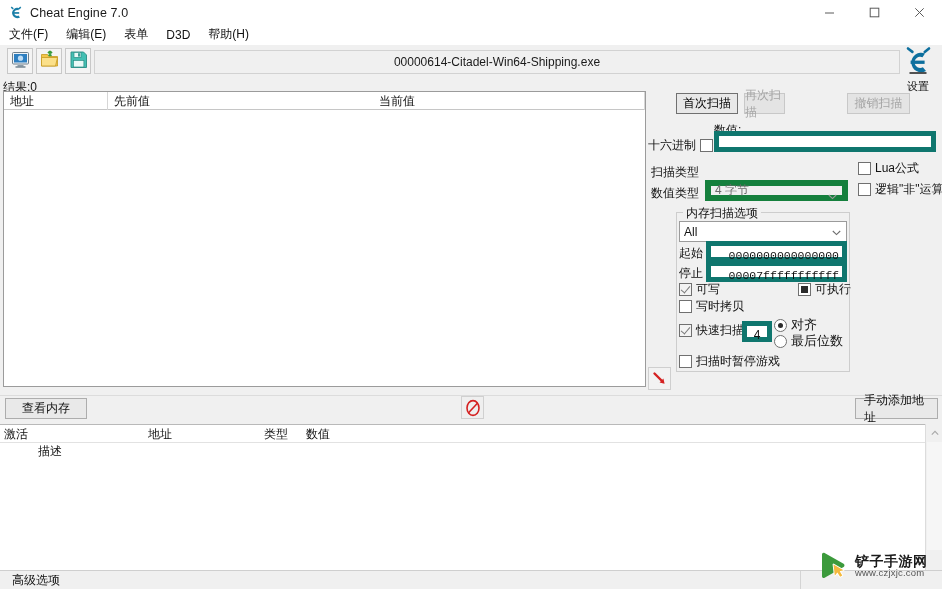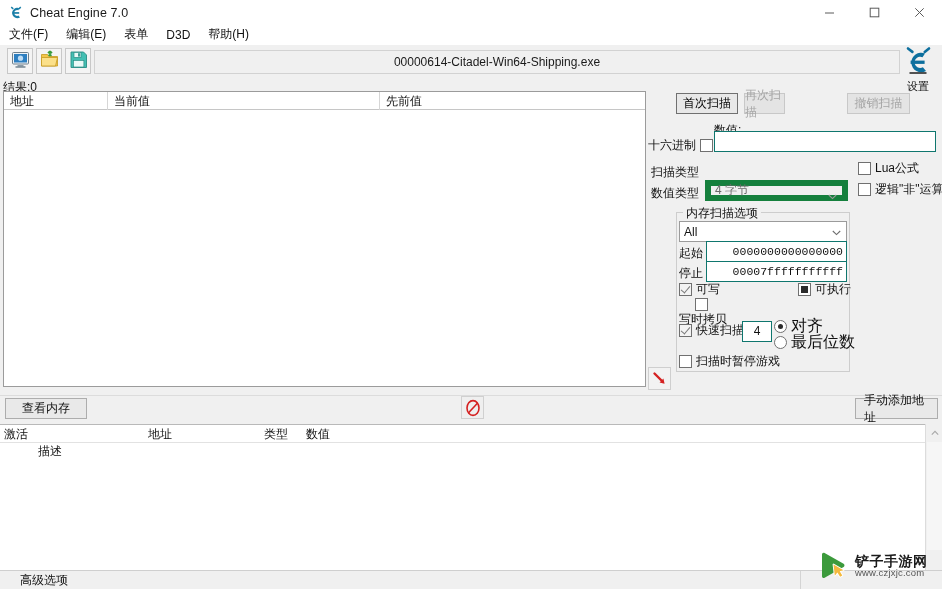--- a/index.html
+++ b/index.html
@@ -120,21 +120,21 @@
     background: #e6e6e6;
     font-size: 12px; color: #111;
     display: flex; align-items: center; justify-content: center;
   }
   .scanbtn.primary { background: #e8e8e8; border: 1px solid #707070; color: #000; }
   .scanbtn.disabled { color: #a5a5a5; background: #e4e4e4; border: 1px solid #c8c8c8; }
 
   .lbl { position: absolute; font-size: 12px; color: #111; white-space: nowrap; }
   .tinput {
     position: absolute; background: #fff;
-    border: 1px solid #0f766e;
+    border: 5px solid #0f766e;
     font-size: 12px; color: #111;
     padding: 0 3px; height: 21px; line-height: 19px;
   }
   .tinput.ro { background: #fff; text-align: right; font-family: "Liberation Mono", "DejaVu Sans Mono", monospace; font-size: 11.5px; }
 
   .combo {
     position: absolute; height: 21px;
     background: #fff; border: 1px solid #9b9b9b;
     font-size: 12px; color: #111;
     display: flex; align-items: center;
@@ -161,21 +161,21 @@
     border: solid #7a7a7a; border-width: 0 1.6px 1.6px 0;
     transform: rotate(40deg);
   }
   .cb .box.grey { background: #f3f3f3; }
   .cb .box.filled::after {
     content: ""; position: absolute; left: 2px; top: 2px;
     width: 7px; height: 7px; background: #2b2b2b;
   }
   .rb {
     position: absolute; display: flex; align-items: center;
-    font-size: 16px; color: #111; white-space: nowrap;
+    font-size: 13px; color: #111; white-space: nowrap;
   }
   .rb .circ {
     width: 13px; height: 13px; border-radius: 50%;
     background: #fff; border: 1px solid #707070;
     margin-right: 4px; flex: none; position: relative;
   }
   .rb .circ.on::after {
     content: ""; position: absolute; left: 3px; top: 3px;
     width: 5px; height: 5px; border-radius: 50%; background: #2b2b2b;
   }
@@ -240,21 +240,21 @@
     position: absolute; left: 1px; top: 18px; width: 15px; height: 108px;
     background: #f6f6f6;
   }
 
   
   .statusbar {
     position: absolute; left: 0; bottom: 0; width: 942px; height: 19px;
     background: #f0f0f0; border-top: 1px solid #cfcfcf;
     display: flex; align-items: center;
   }
-  .status-text { font-size: 12px; color: #111; padding-left: 20px; }
+  .status-text { font-size: 12px; color: #111; padding-left: 12px; }
   .status-div {
     position: absolute; left: 800px; top: 0; bottom: 0; width: 1px;
     background: #d4d4d4;
   }
 
   
   .watermark {
     position: absolute; left: 818px; top: 546px;
     width: 120px; height: 40px;
     display: flex; align-items: center; pointer-events: none;
@@ -354,22 +354,22 @@
       </svg>
     </span>
     <div class="settings-label">设置</div>
   </div>
 
   <div class="results-label">结果:0</div>
 
   <div class="results-panel">
     <div class="rl-head">
       <div class="rl-col" style="width:104px">地址</div>
+      <div class="rl-col" style="width:265px;border-right:none">先前值</div>
       <div class="rl-col" style="width:272px">当前值</div>
-      <div class="rl-col" style="width:265px;border-right:none">先前值</div>
     </div>
     <div class="rl-body"></div>
   </div>
 
   <div class="red-arrow">
     <svg width="17" height="17" viewBox="0 0 17 17">
       <path d="M3.5 3.5L11.5 11.5" stroke="#d42121" stroke-width="2.4" stroke-linecap="round"></path>
       <path d="M13.6 13.8L8.6 12.4l3.8-3.8z" fill="#d42121"></path>
     </svg>
   </div>
@@ -434,21 +434,21 @@
   <div class="tinput ro" style="left:706px; top:261px; width:141px;">00007fffffffffff</div>
 
   <div class="cb" style="left:679px; top:281px;">
     <span class="box grey checked"></span>
     <span>可写</span>
   </div>
   <div class="cb" style="left:798px; top:281px;">
     <span class="box filled"></span>
     <span>可执行</span>
   </div>
-  <div class="cb" style="left:679px; top:298px;flex-direction:column;">
+  <div class="cb" style="left:679px; top:298px;">
     <span class="box"></span>
     <span>写时拷贝</span>
   </div>
 
   <div class="cb" style="left:679px; top:322px;">
     <span class="box grey checked"></span>
     <span>快速扫描</span>
   </div>
   <div class="tinput" style="left:742px; top:321px; width:30px; text-align:center;">4</div>
 

